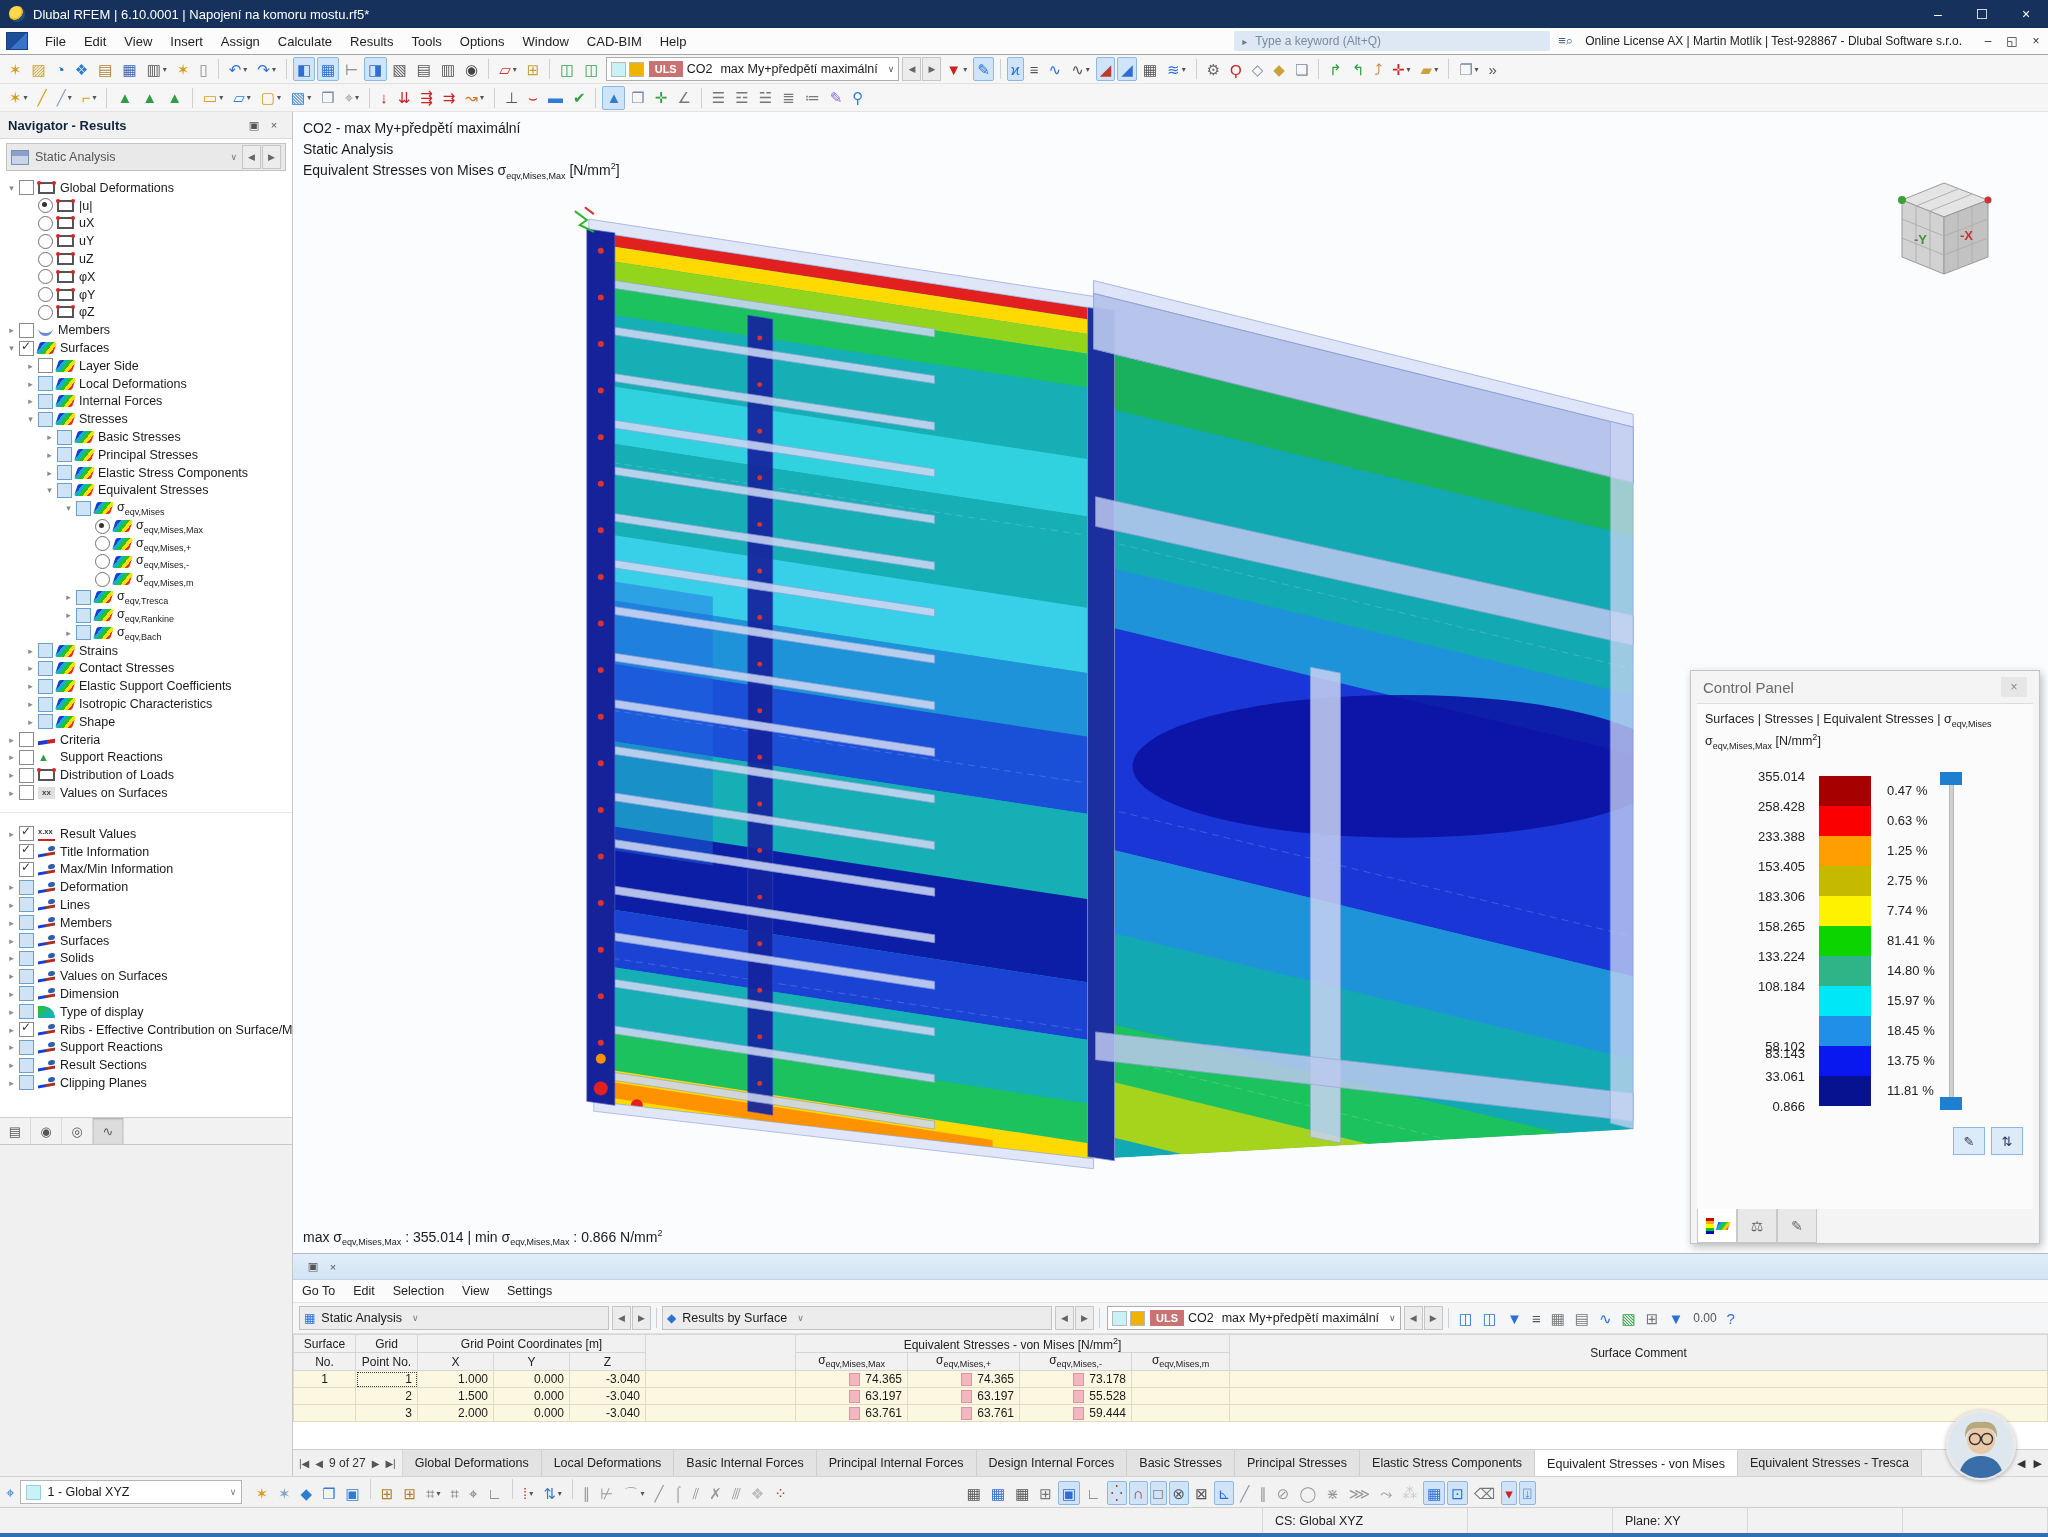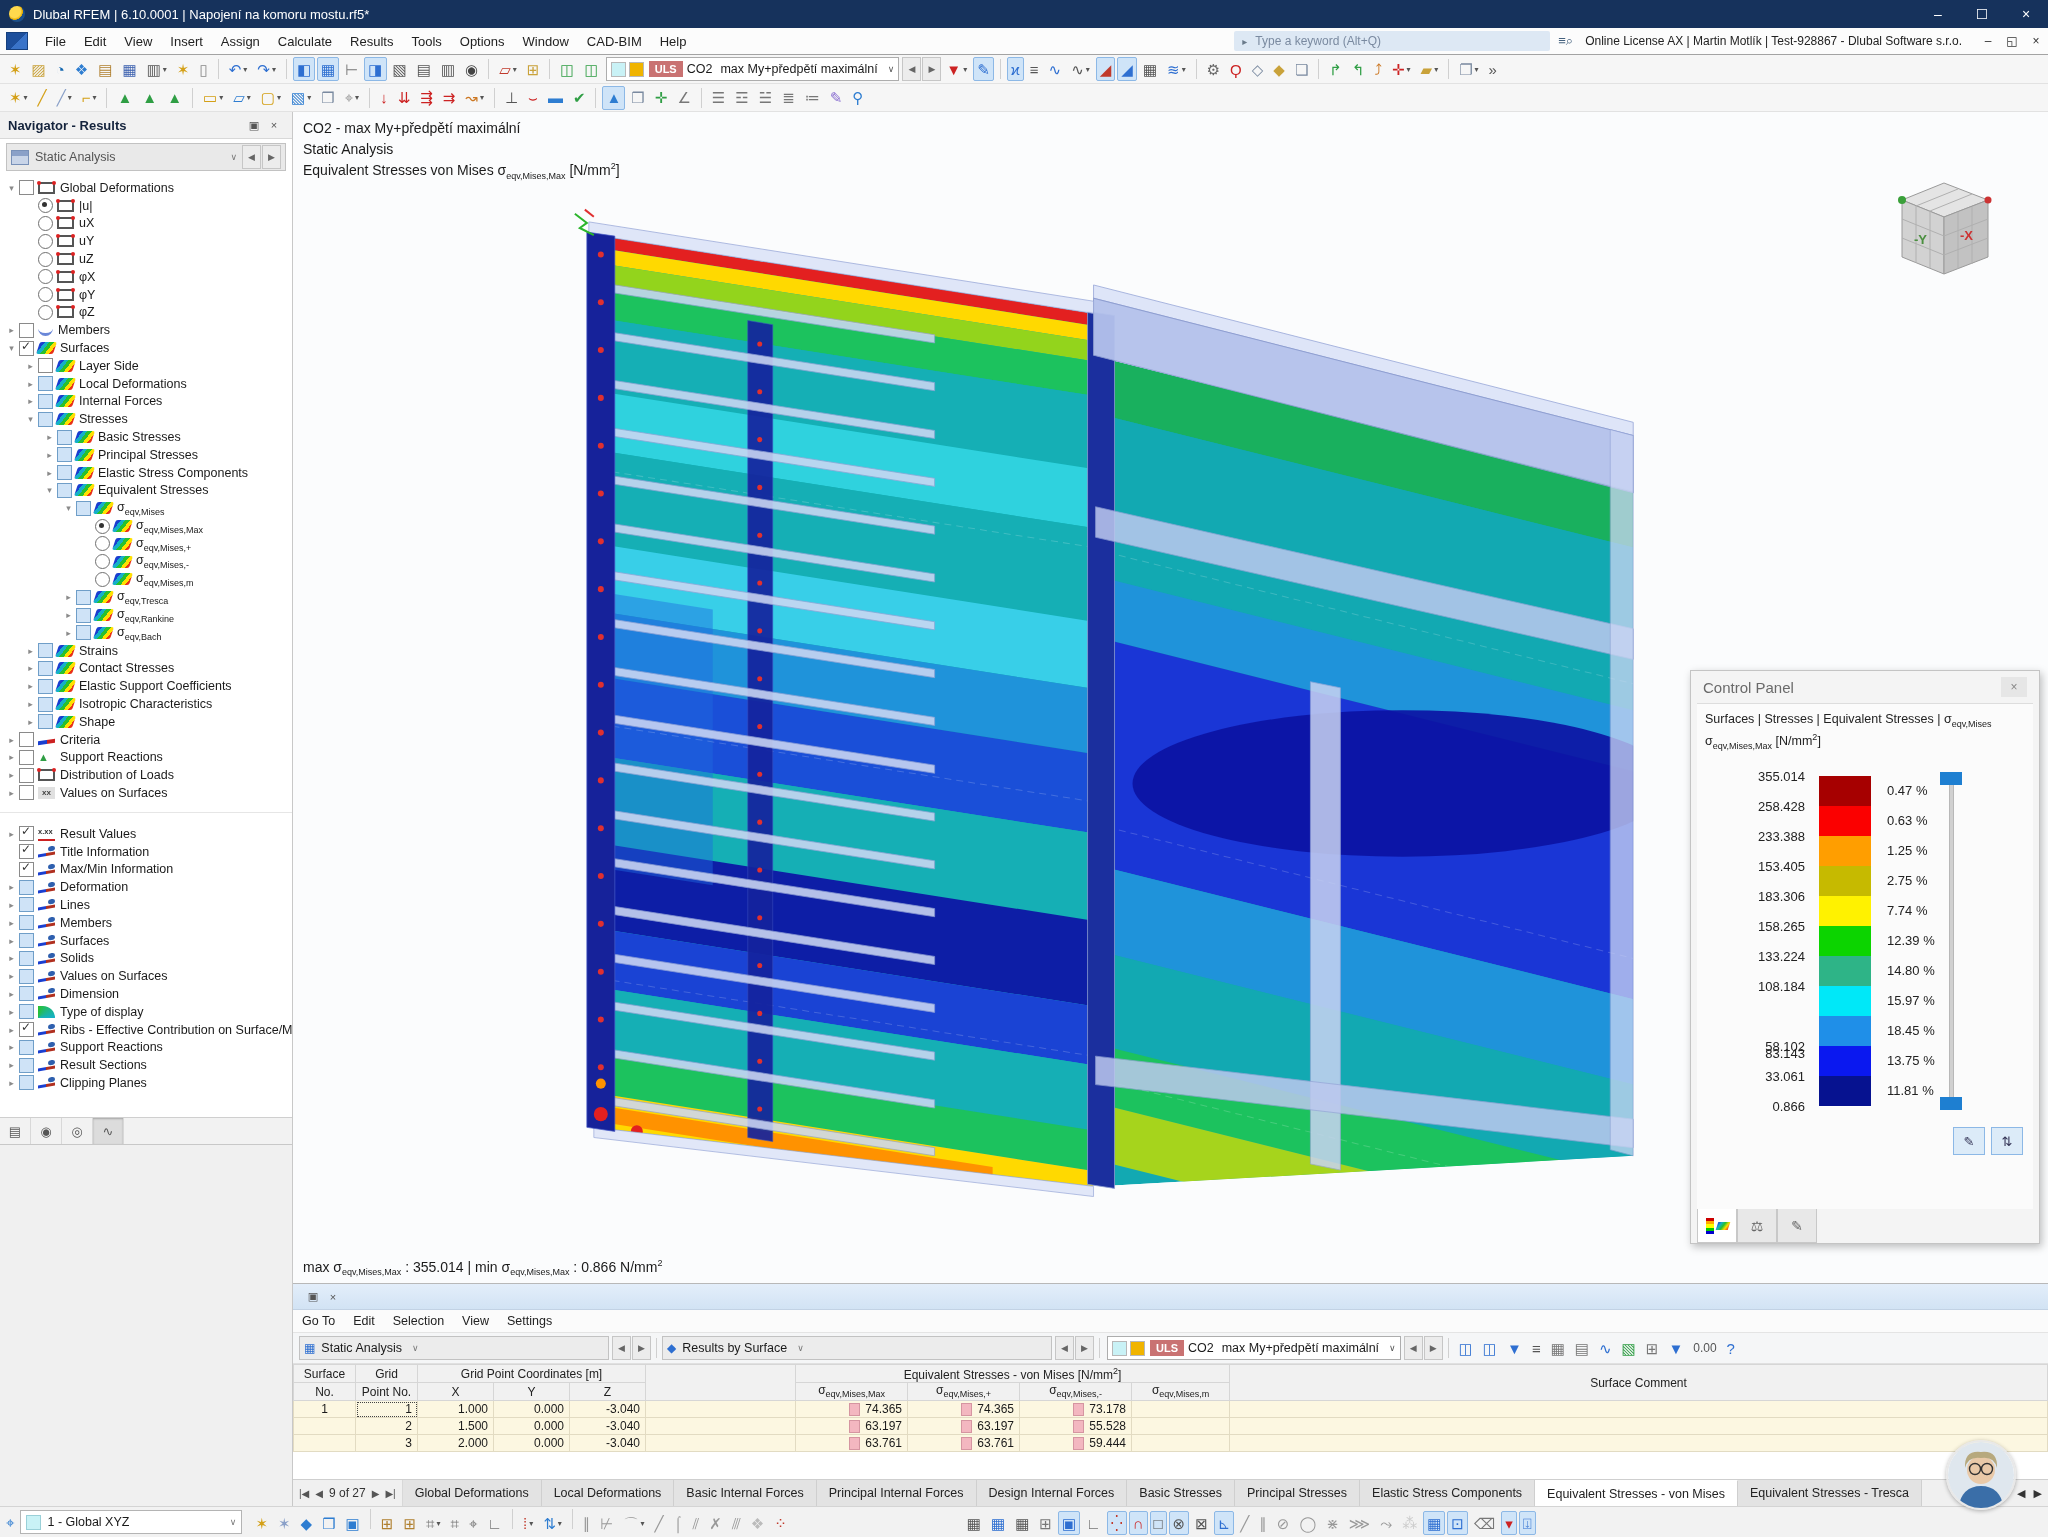--- a/index.html
+++ b/index.html
@@ -995,21 +995,21 @@
                 <div class="scale-swatch" style="top: 180px; height: 30px; background: rgb(46, 180, 135);"></div>
                 <div class="scale-swatch" style="top: 210px; height: 30px; background: rgb(0, 232, 248);"></div>
                 <div class="scale-swatch" style="top: 240px; height: 30px; background: rgb(31, 143, 232);"></div>
                 <div class="scale-swatch" style="top: 270px; height: 30px; background: rgb(10, 24, 240);"></div>
                 <div class="scale-swatch" style="top: 300px; height: 30px; background: rgb(6, 18, 144);"></div>
                 <div class="scale-pct" style="top: 7px;">0.47 %</div>
                 <div class="scale-pct" style="top: 37px;">0.63 %</div>
                 <div class="scale-pct" style="top: 67px;">1.25 %</div>
                 <div class="scale-pct" style="top: 97px;">2.75 %</div>
                 <div class="scale-pct" style="top: 127px;">7.74 %</div>
-                <div class="scale-pct" style="top: 157px;">12.39 %</div>
+                <div class="scale-pct" style="top: 157px;">81.41 %</div>
                 <div class="scale-pct" style="top: 187px;">14.80 %</div>
                 <div class="scale-pct" style="top: 217px;">15.97 %</div>
                 <div class="scale-pct" style="top: 247px;">18.45 %</div>
                 <div class="scale-pct" style="top: 277px;">13.75 %</div>
                 <div class="scale-pct" style="top: 307px;">11.81 %</div>
                 <div class="scale-track" style="height: 330px;"></div>
                 <div class="scale-handle" style="top: -4px;"></div>
                 <div class="scale-handle" style="top: 321px;"></div>
               </div>
             <div class="cp-btns">
@@ -1370,13 +1370,21 @@
           <span class="tglyph" style="color: rgb(46, 111, 209);">⊡</span>
         </span><span class="tbtn">
           <span class="tglyph" style="color: rgb(119, 119, 119);">⌫</span>
         </span><span class="tbtn active">
           <span class="tglyph" style="color: rgb(204, 34, 34);">▾</span>
         </span><span class="tbtn active">
           <span class="tglyph" style="color: rgb(46, 111, 209);">⍗</span>
         </span></span>
   </div>
 
+  <div class="statusbar">
+    <div class="sseg grow"></div>
+    <div class="sseg" style="width:180px;">CS: Global XYZ</div>
+    <div class="sseg" style="width:120px;"></div>
+    <div class="sseg" style="width:110px;">Plane: XY</div>
+    <div class="sseg" style="width:130px;"></div>
+    <div class="sseg" style="width:120px;"></div>
+  </div>
 </div>
 
 </body></html>

